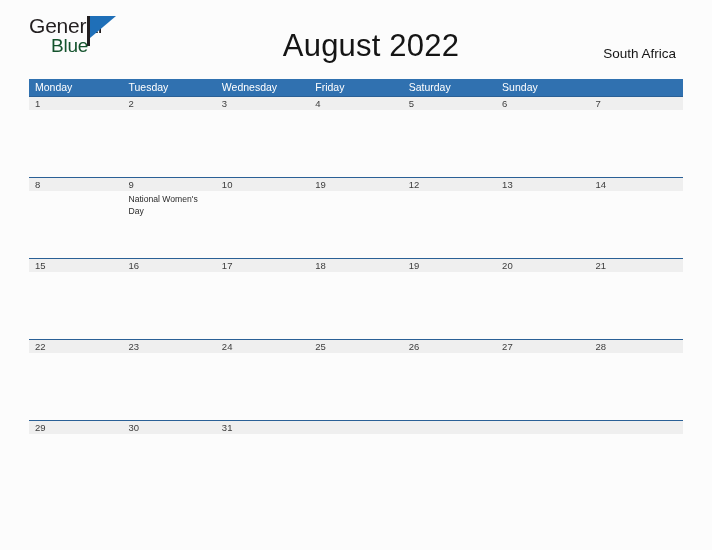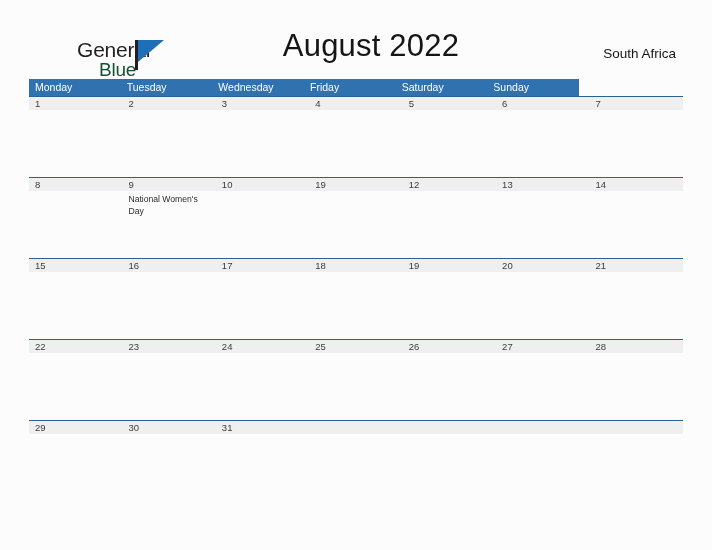--- a/index.html
+++ b/index.html
@@ -22,24 +22,23 @@
     left: 0;
     top: 0;
     width: 712px;
     height: 79px;
   }
 
   
   #logo {
     position: absolute;
     left: 29px;
-    top: 38px;
+    top: 14px;
     width: 120px;
     height: 44px;
-    margin-left: 48px;
   }
   #logo-general {
     position: absolute;
     left: 0;
     top: 0;
     font-size: 21px;
     letter-spacing: -0.2px;
     color: #231f20;
     line-height: 24px;
     white-space: nowrap;
@@ -101,21 +100,21 @@
   
   #calendar {
     position: absolute;
     left: 29px;
     top: 79px;
     width: 654px;
   }
 
   .weekday-row {
     display: flex;
-    width: 550px;
+    width: 654px;
     height: 17px;
     background: #3071b0;
   }
   .weekday {
     width: 93.43px;
     box-sizing: border-box;
     padding-left: 6px;
     color: #ffffff;
     font-size: 10.5px;
     line-height: 17px;

